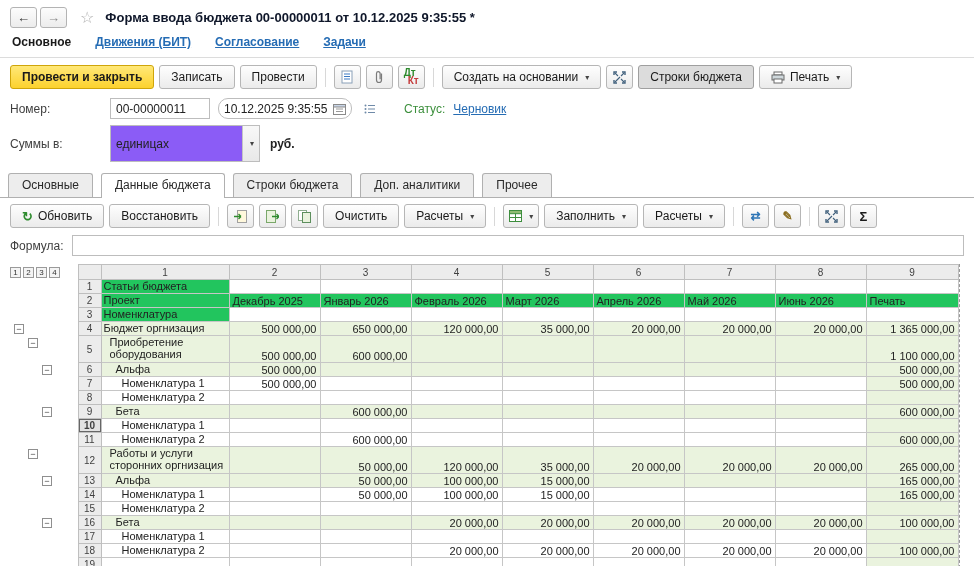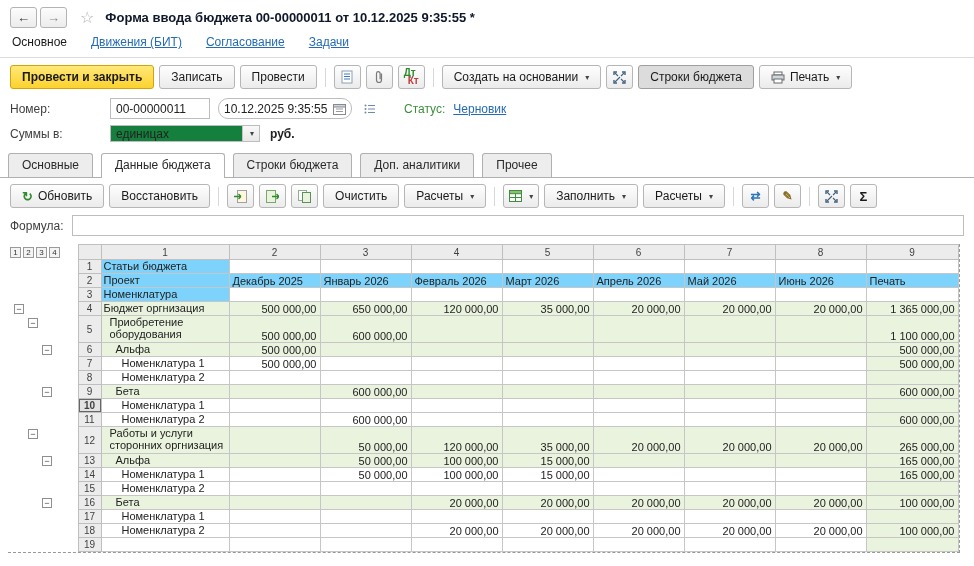--- a/index.html
+++ b/index.html
@@ -7,21 +7,21 @@
   body { font-family:"Liberation Sans", sans-serif; font-size:12px; color:#222; background:#fff; overflow:hidden; }
   button { font-family:inherit; font-size:inherit; background:none; border:none; cursor:pointer; color:inherit; }
 
   
   .topbar { display:flex; align-items:center; padding:7px 10px 4px 10px; gap:3px; }
   .navbtn { width:27px; height:21px; border:1px solid #b3b3b3; border-radius:3px; display:inline-flex; align-items:center; justify-content:center; font-size:13px; background:linear-gradient(#fcfcfc,#ececec); color:#333; }
   .navbtn.fwd { color:#8a8a8a; }
   .star { color:#b0b0b0; font-size:16px; margin:0 8px 0 10px; cursor:pointer; }
   .title { font-weight:bold; font-size:13px; color:#0f172a; }
 
-  .navrow { display:flex; align-items:flex-start; gap:24px; padding:3px 12px 8px 12px; border-bottom:1px solid #dcdcdc; }
+  .navrow { display:flex; align-items:flex-start; gap:24px; padding:3px 12px 8px 12px; border-bottom:1px solid #dcdcdc;font-weight:bold; }
   .navrow .active { color:#1a1a1a; cursor:default; }
   .navrow a { color:#256cb4; text-decoration:underline; cursor:pointer; }
 
   .toolbar { display:flex; align-items:center; gap:5px; padding:7px 10px 6px 10px; }
   .btn { height:24px; padding:0 11px; border:1px solid #b6b6b6; border-radius:3px; background:linear-gradient(#fefefe,#ebebeb); display:inline-flex; align-items:center; gap:5px; font-size:12px; color:#1a1a1a; white-space:nowrap; }
   .btn.primary { background:linear-gradient(#ffe878,#fcd22e); border-color:#cfa50a; font-weight:bold; }
   .btn.pressed { background:#dcdcdc; border-color:#9f9f9f; }
   .btn.icon { padding:0 5px; min-width:27px; justify-content:center; }
   .caret { font-size:8px; color:#444; margin-left:2px; }
   .vsep { width:1px; height:19px; background:#d8d8d8; margin:0 3px; }
@@ -29,21 +29,21 @@
   .dt { color:#2c8a2c; } .kt { color:#c43b3b; margin-left:4px; }
 
   .fieldrow { display:flex; align-items:center; padding:3px 10px; gap:8px; }
   .flabel { color:#3f3f3f; }
   .flabel.w1 { width:92px; }
   .status-label { color:#3c8f3c; margin-left:16px; }
   .link { color:#256cb4; text-decoration:underline; cursor:pointer; }
   .input { border:1px solid #bdbdbd; background:#fff; height:21px; display:inline-flex; align-items:center; padding:0 5px; }
   .num-input { width:100px; }
   .date-input { width:134px; justify-content:space-between;border-radius:10px; }
-  .select { border:1px solid #bdbdbd; background:#15803d; height:17px; width:150px; display:inline-flex; align-items:center; justify-content:space-between; padding-left:5px; }
+  .select { border:1px solid #bdbdbd; background:#8b5cf6; height:37px; width:150px; display:inline-flex; align-items:center; justify-content:space-between; padding-left:5px; }
   .ddbtn { width:17px; height:100%; border-left:1px solid #c4c4c4; background:linear-gradient(#f8f8f8,#e8e8e8); display:flex; align-items:center; justify-content:center; cursor:pointer; }
   .currency { font-weight:bold; margin-left:2px; }
   .minicon { width:20px; height:20px; display:inline-flex; align-items:center; justify-content:center; cursor:pointer; }
 
   .tabstrip { display:flex; gap:8px; padding:8px 8px 0 8px; position:relative; z-index:2; }
   .tab { padding:4px 13px 5px; border:1px solid #b0b0b0; border-bottom:none; border-radius:3px 3px 0 0; background:#ededed; color:#2a2a2a; cursor:pointer; }
   .tab.active { background:#fff; margin-bottom:-1px; padding-bottom:6px; cursor:default; }
 
   .panel { border-top:1px solid #b0b0b0; position:relative; z-index:1; }
   .gtoolbar { display:flex; align-items:center; gap:5px; padding:6px 10px 5px 10px; }
@@ -64,21 +64,21 @@
   .grid thead th { background:#ececec; font-weight:normal; font-size:10px; color:#3f3f3f; height:15px; border-color:#bfbfbf; }
   .grid th.tcorner { background:#fff; border:none; padding:0; }
   .grpbtns { display:flex; gap:2px; padding-left:2px; }
   .grpbtn { width:11px; height:11px; border:1px solid #9a9a9a; background:#f4f4f4; font-size:8px; line-height:9px; text-align:center; color:#333; cursor:pointer; }
   td.tree { border:none; background:#fff; position:relative; padding:0; }
   td.rownum { background:#ececec; border-color:#bfbfbf; text-align:center; font-size:10px; color:#3f3f3f; padding:0 1px; }
   td.rownum.current { font-weight:bold; background:#e2e2e2; box-shadow:inset 0 0 0 1px #666; }
   td.label { vertical-align:top; }
   td.val { text-align:right; vertical-align:bottom; padding:0 3px; }
   td.hdrtext { text-align:left; }
-  .cap { background:#7dd3fc; }
+  .cap { background:#22c55e; }
   .grp { background:#eaf3de; }
   .tot { background:#eaf3de; }
   tr.tall { height:27px; }
   tr.tall td.label { white-space:normal; line-height:12px; }
   .expbox { position:absolute; top:2px; width:10px; height:10px; border:1px solid #8f8f8f; background:#fff; font-size:9px; line-height:8px; text-align:center; color:#444; cursor:pointer; }
 </style>
 </head>
 <body>
 
 <div class="app">

